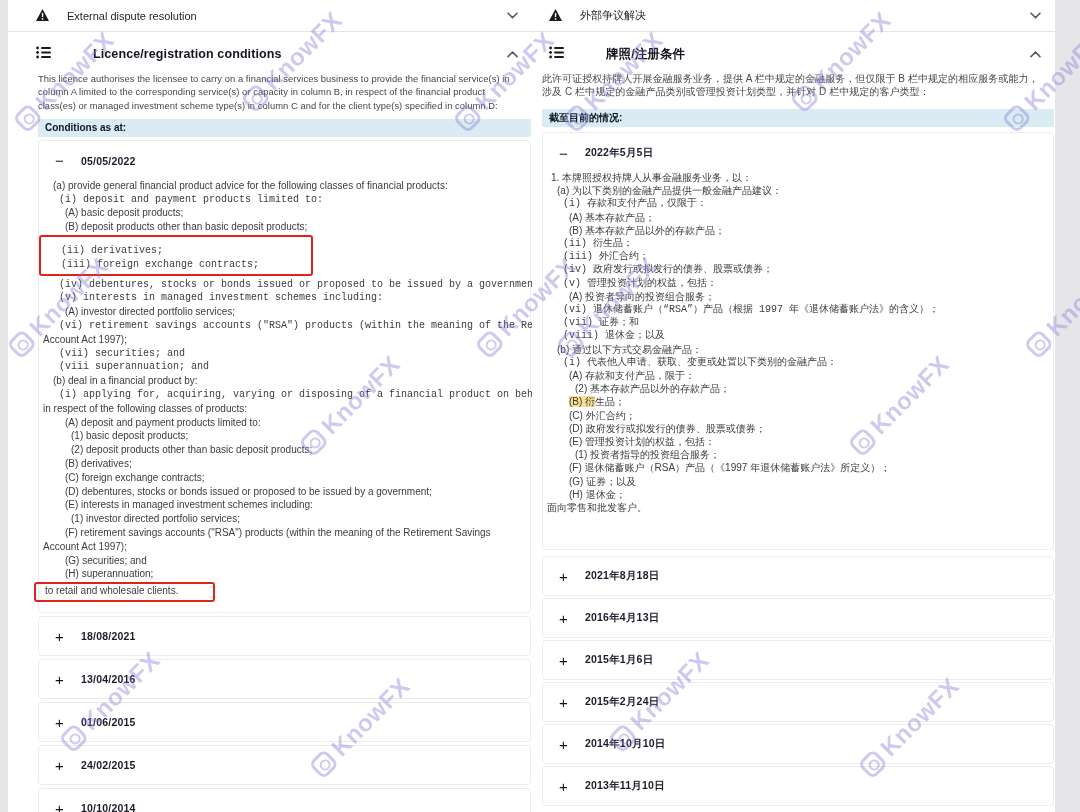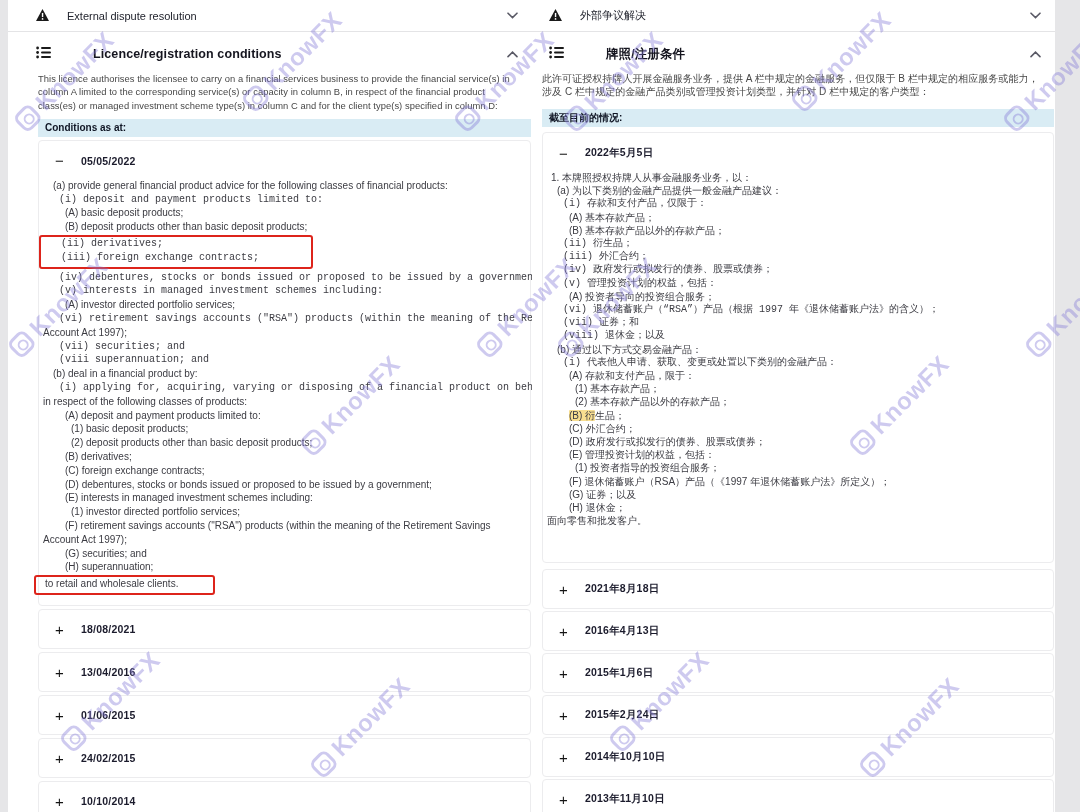--- a/index.html
+++ b/index.html
@@ -63,21 +63,21 @@
   .ind2{padding-left:14px;}
   .ind3{padding-left:20px;font-family:Liberation Mono, monospace;}
   .ind4{padding-left:26px;}
   .ind5{padding-left:32px;}
 
   .redbox{
     border:2.5px solid #dd241b;border-radius:3px;
     width:max-content;max-width:100%;
     margin:1px 0 2px 0;
   }
-  .redbox1{padding:0 52px 2px 0;}
+  .redbox1{padding:7px 52px 2px 0;}
   .redbox2{margin-left:-5px;padding:0 35px 2px 5px;text-align:center;}
 
   .hl{background:rgba(244,201,76,.62);border-radius:1px;}
 
   
   .wm{
     position:absolute;display:flex;align-items:center;gap:6px;
     transform:rotate(-45deg);transform-origin:left center;
     color:rgba(132,122,214,.40);
     font-weight:bold;font-size:24px;letter-spacing:.5px;
@@ -270,21 +270,20 @@
             <div class="line ind3">(iii) 外汇合约；</div>
             <div class="line ind3">(iv) 政府发行或拟发行的债券、股票或债券；</div>
             <div class="line ind3">(v) 管理投资计划的权益，包括：</div>
             <div class="line ind4">(A) 投资者导向的投资组合服务；</div>
             <div class="line ind3">(vi) 退休储蓄账户（“RSA”）产品（根据 1997 年《退休储蓄账户法》的含义）；</div>
             <div class="line ind3">(vii) 证券；和</div>
             <div class="line ind3">(viii) 退休金；以及</div>
             <div class="line ind2">(b) 通过以下方式交易金融产品：</div>
             <div class="line ind3">(i) 代表他人申请、获取、变更或处置以下类别的金融产品：</div>
             <div class="line ind4">(A) 存款和支付产品，限于：</div>
-            <div class="line ind5">(1) 基本存款产品；</div>
             <div class="line ind5">(2) 基本存款产品以外的存款产品；</div>
             <div class="line ind4"><span class="hl">(B) 衍</span>生品；</div>
             <div class="line ind4">(C) 外汇合约；</div>
             <div class="line ind4">(D) 政府发行或拟发行的债券、股票或债券；</div>
             <div class="line ind4">(E) 管理投资计划的权益，包括：</div>
             <div class="line ind5">(1) 投资者指导的投资组合服务；</div>
             <div class="line ind4">(F) 退休储蓄账户（RSA）产品（《1997 年退休储蓄账户法》所定义）；</div>
             <div class="line ind4">(G) 证券；以及</div>
             <div class="line ind4">(H) 退休金；</div>
             <div class="line ind0">面向零售和批发客户。</div>

